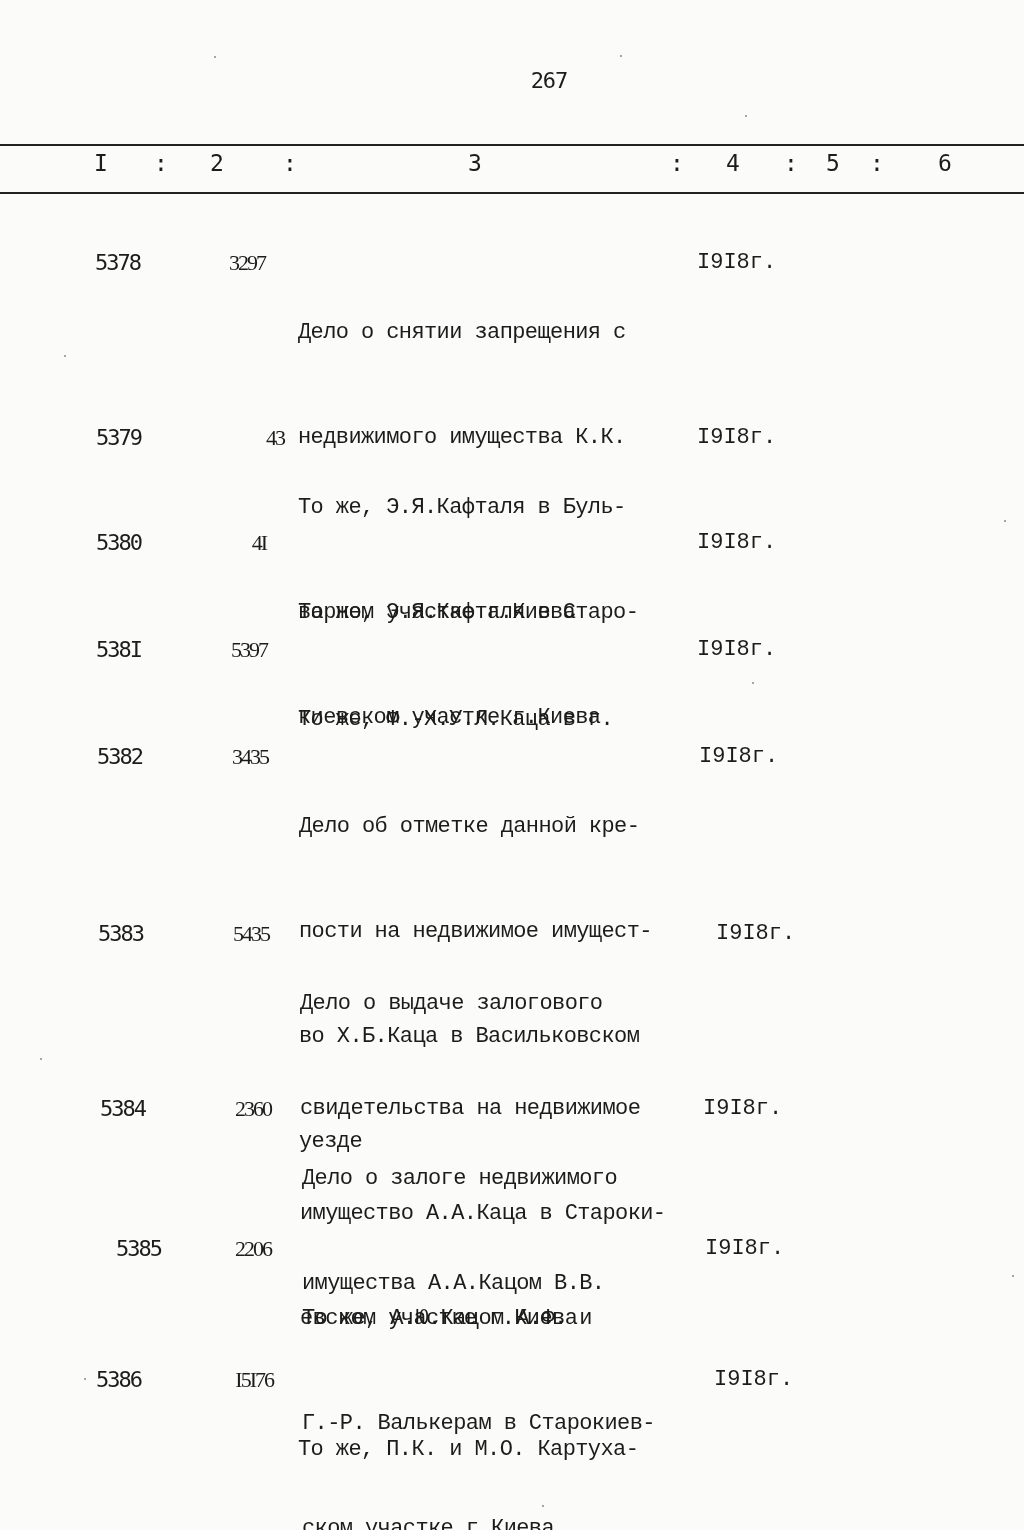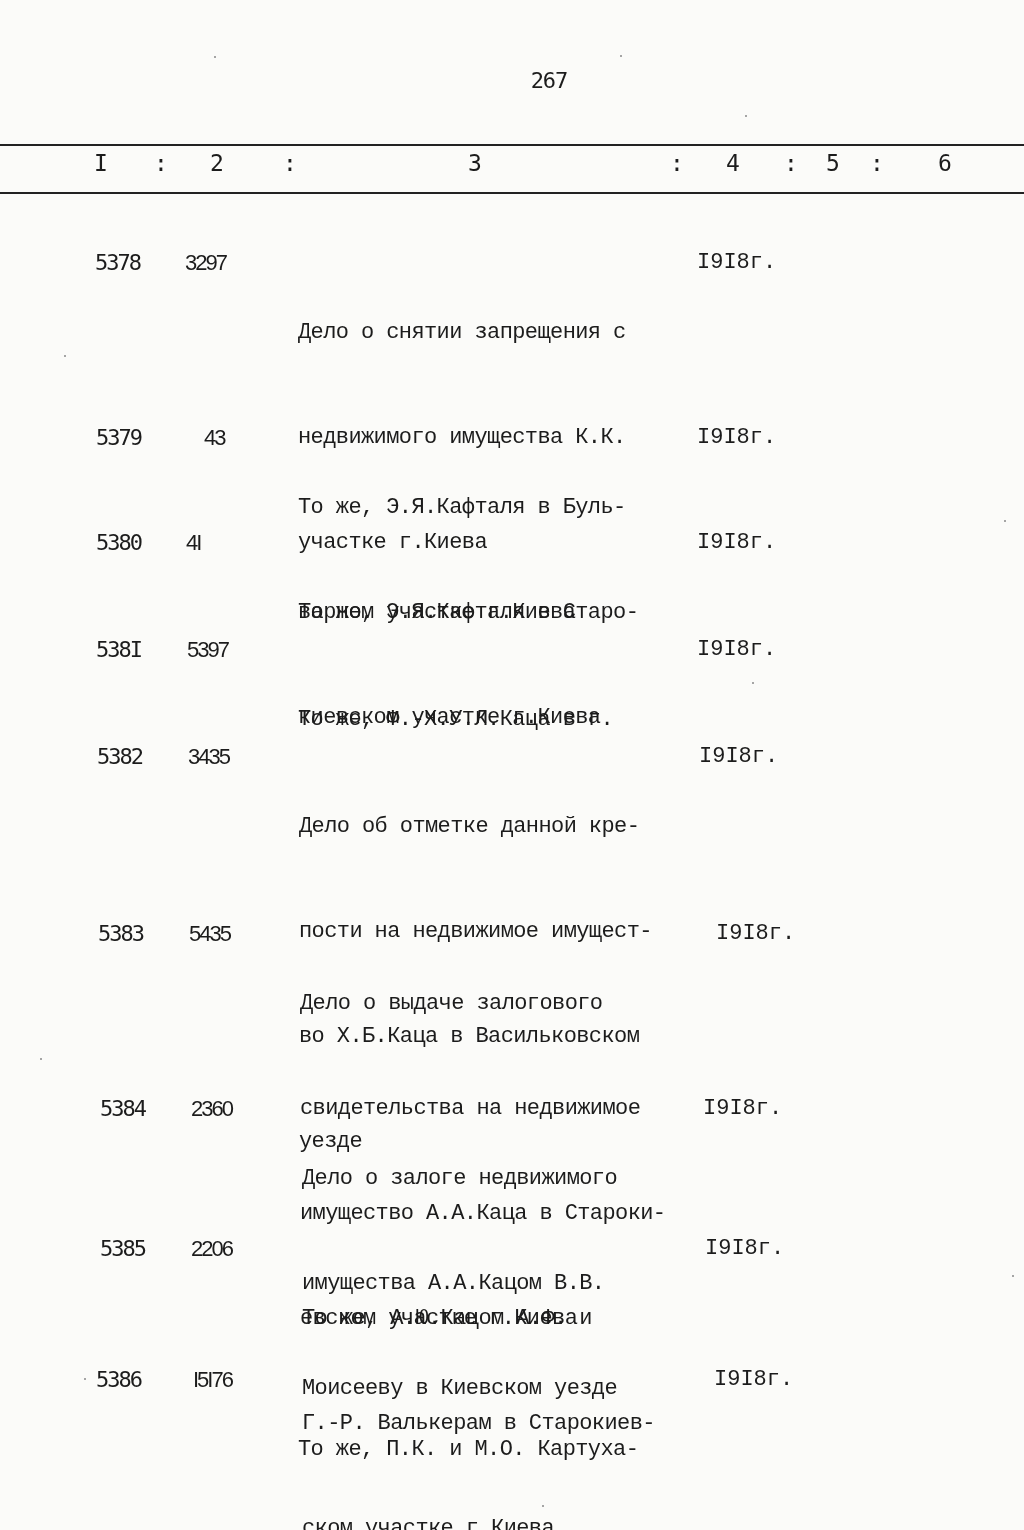--- a/index.html
+++ b/index.html
@@ -12,21 +12,21 @@
       position: absolute; top: 68px; left: 0; width: 1010px; text-align: center;
       font-family: "DejaVu Sans Mono", monospace; font-size: 22px; letter-spacing: -1px; padding-left: 44px;
     }
     .rule { position: absolute; left: 0; width: 1024px; height: 2px; background: #222; }
     .rule.top { top: 144px; }
     .rule.bottom { top: 192px; }
     .hdr { position: absolute; top: 150px; font-size: 23px; font-family: "DejaVu Sans Mono", monospace; }
     .row { position: absolute; left: 0; width: 1024px; }
     .c1, .c2, .c3, .c4 { position: absolute; top: 0; font-size: 22px; line-height: 35px; }
     .c1 { font-family: "DejaVu Sans Mono", monospace; letter-spacing: -2px; }
-    .c2 { font-family: Liberation Sans, sans-serif; letter-spacing: -2px; text-align: left; width: 80px; }
+    .c2 { font-family: Liberation Serif, serif; letter-spacing: -2px; text-align: right; width: 80px; }
     .c3 { white-space: pre; letter-spacing: -0.6px; }
     .c4 { letter-spacing: 0px; }
     .speck { position: absolute; width: 2px; height: 2px; background: #888; border-radius: 1px; }
   </style>
 </head>
 <body>
 
 <div class="page-num">267</div>
 
 <div class="rule top"></div>
@@ -44,21 +44,20 @@
   <span class="hdr" style="left:938px">6</span>
 </div>
 <div class="rule bottom"></div>
 
 <div class="row" style="top:245px">
   <span class="c1" style="left:95px">5378</span>
   <span class="c2" style="left:185px">3297</span>
   <div class="c3" style="left:298px">
     <div>Дело о снятии запрещения с</div>
     <div>недвижимого имущества К.К.</div>
-    <div>участке г.Киева</div>
   </div>
   <span class="c4" style="left:697px">I9I8г.</span>
 </div>
 
 <div class="row" style="top:420px">
   <span class="c1" style="left:96px">5379</span>
   <span class="c2" style="left:204px">43</span>
   <div class="c3" style="left:298px">
     <div>То же, Э.Я.Кафталя в Буль-</div>
     <div>варном участке г.Киева</div>
@@ -108,27 +107,26 @@
   </div>
   <span class="c4" style="left:716px">I9I8г.</span>
 </div>
 
 <div class="row" style="top:1091px">
   <span class="c1" style="left:100px">5384</span>
   <span class="c2" style="left:191px">2360</span>
   <div class="c3" style="left:302px">
     <div>Дело о залоге недвижимого</div>
     <div>имущества А.А.Кацом В.В.</div>
-    <div>Моисееву в Киевском уезде</div>
   </div>
   <span class="c4" style="left:703px">I9I8г.</span>
 </div>
 
 <div class="row" style="top:1231px">
-  <span class="c1" style="left:100px">5385</span>
+  <span class="c1" style="left:116px">5385</span>
   <span class="c2" style="left:191px">2206</span>
   <div class="c3" style="left:302px">
     <div>То же, А.Ю.Кацом А.Ф. и</div>
     <div>Г.-Р. Валькерам в Старокиев-</div>
     <div>ском участке г.Киева</div>
   </div>
   <span class="c4" style="left:705px">I9I8г.</span>
 </div>
 
 <div class="row" style="top:1362px">

